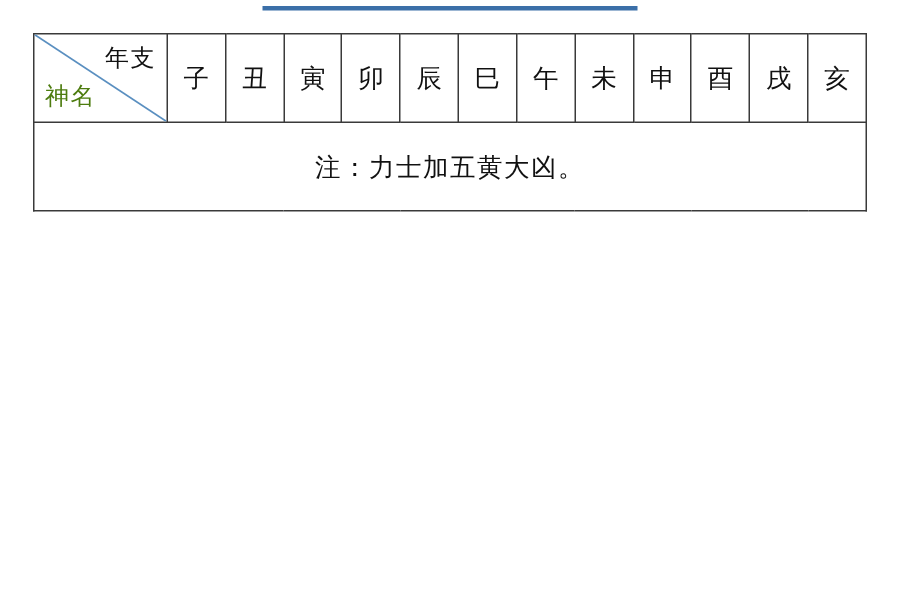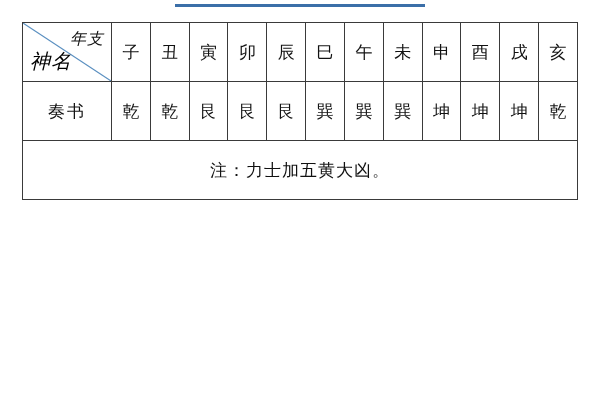--- a/index.html
+++ b/index.html
@@ -57,44 +57,43 @@
   td.corner {
     position: relative;
     padding: 0;
     height: 88px;
     width: 88px;
   }
   .corner-inner {
     position: relative;
     width: 100%;
     height: 100%;
-    font-style: italic;
   }
   .corner-line {
     position: absolute;
     left: 0;
     top: 0;
     width: 100%;
     height: 100%;
   }
   .corner-tr {
     position: absolute;
     right: 7px;
     top: 6px;
     font-size: 16px;
     letter-spacing: 1px;
     color: #111;
   }
   .corner-bl {
     position: absolute;
     left: 7px;
     bottom: 6px;
-    font-size: 20px;
+    font-size: 16px;
     letter-spacing: 1px;
-    color: #000000;
+    color: #4d7c0f;
   }
   td.colhead {
     height: 88px;
     font-size: 18px;
   }
   td.cell {
     font-size: 17px;
   }
   td.note {
     text-align: left;
@@ -131,35 +130,20 @@
           <td class="colhead">辰</td>
           <td class="colhead">巳</td>
           <td class="colhead">午</td>
           <td class="colhead">未</td>
           <td class="colhead">申</td>
           <td class="colhead">酉</td>
           <td class="colhead">戌</td>
           <td class="colhead">亥</td>
         </tr>
 
-        <tr>
-          <td class="rowhead">奏书</td>
-          <td class="cell">乾</td>
-          <td class="cell">乾</td>
-          <td class="cell">艮</td>
-          <td class="cell">艮</td>
-          <td class="cell">艮</td>
-          <td class="cell">巽</td>
-          <td class="cell">巽</td>
-          <td class="cell">巽</td>
-          <td class="cell">坤</td>
-          <td class="cell">坤</td>
-          <td class="cell">坤</td>
-          <td class="cell">乾</td>
-        </tr>
 
 
 
 
         <tr>
           <td class="note" colspan="13">注：力士加五黄大凶。</td>
         </tr>
       </tbody>
     </table>
   </div>

